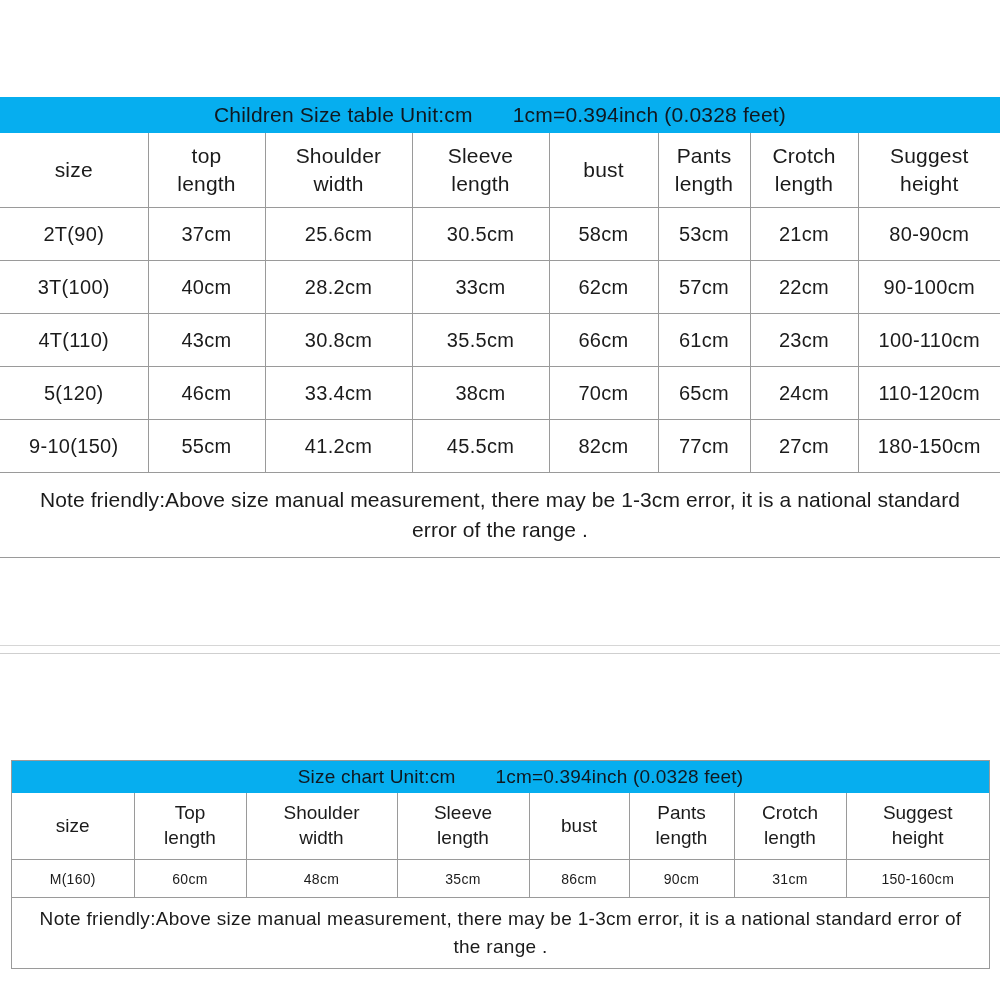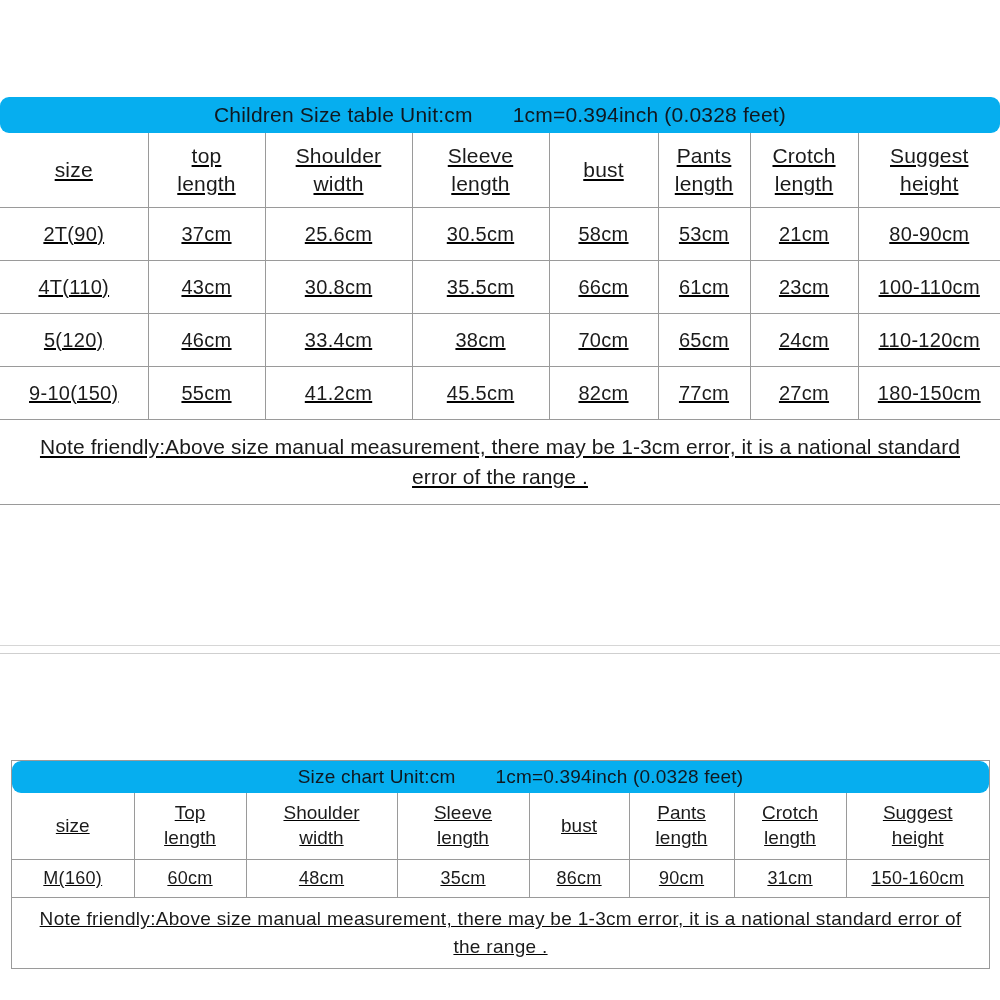--- a/index.html
+++ b/index.html
@@ -33,29 +33,27 @@
   .banner {
     background: #06AEEF;
     height: 36px;
     display: flex;
     align-items: center;
     justify-content: center;
     color: #101820;
     font-size: 21px;
     letter-spacing: 0.2px;
     white-space: pre;
-    border-radius: 9px;
   }
   .banner .gap { display: inline-block; width: 40px; }
 
   table.sz {
     width: 100%;
     border-collapse: collapse;
     table-layout: fixed;
-    text-decoration: underline;
   }
   table.sz td, table.sz th {
     border: 1px solid #9a9a9a;
     text-align: center;
     vertical-align: middle;
     color: #1b1b1b;
     font-weight: normal;
   }
 
   
@@ -96,21 +94,21 @@
     border: 1px solid #9a9a9a;
     box-sizing: border-box;
   }
   .block2 .banner { height: 32px; font-size: 19px; padding-left: 40px; }
   .t2 td, .t2 th { font-size: 17px; }
   .t2 .hdr-cell {
     height: 64px;
     font-size: 19px;
     line-height: 1.3;
   }
-  .t2 tbody td { height: 35px; font-size: 18px; letter-spacing: 0.3px; }
+  .t2 tbody td { height: 35px; font-size: 14px; letter-spacing: 0.3px; }
   .t2 .note {
     height: 64px;
     font-size: 19px;
     line-height: 1.45;
     padding: 3px 24px;
   }
   .t2 tr > td:first-child, .t2 tr > th:first-child { border-left: none; }
   .t2 tr > td:last-child, .t2 tr > th:last-child { border-right: none; }
   .t2 thead tr > * { border-top: none; }
   .t2 tbody tr:last-child td.note { border-bottom: none; }
@@ -180,20 +178,30 @@
           <td class="size-col">2T(90)</td>
           <td>37cm</td>
           <td>25.6cm</td>
           <td>30.5cm</td>
           <td>58cm</td>
           <td>53cm</td>
           <td>21cm</td>
           <td>80-90cm</td>
         </tr>
         <tr>
+          <td class="size-col">3T(100)</td>
+          <td>40cm</td>
+          <td>28.2cm</td>
+          <td>33cm</td>
+          <td>62cm</td>
+          <td>57cm</td>
+          <td>22cm</td>
+          <td>90-100cm</td>
+        </tr>
+        <tr>
           <td class="size-col">4T(110)</td>
           <td>43cm</td>
           <td>30.8cm</td>
           <td>35.5cm</td>
           <td>66cm</td>
           <td>61cm</td>
           <td>23cm</td>
           <td>100-110cm</td>
         </tr>
         <tr>

